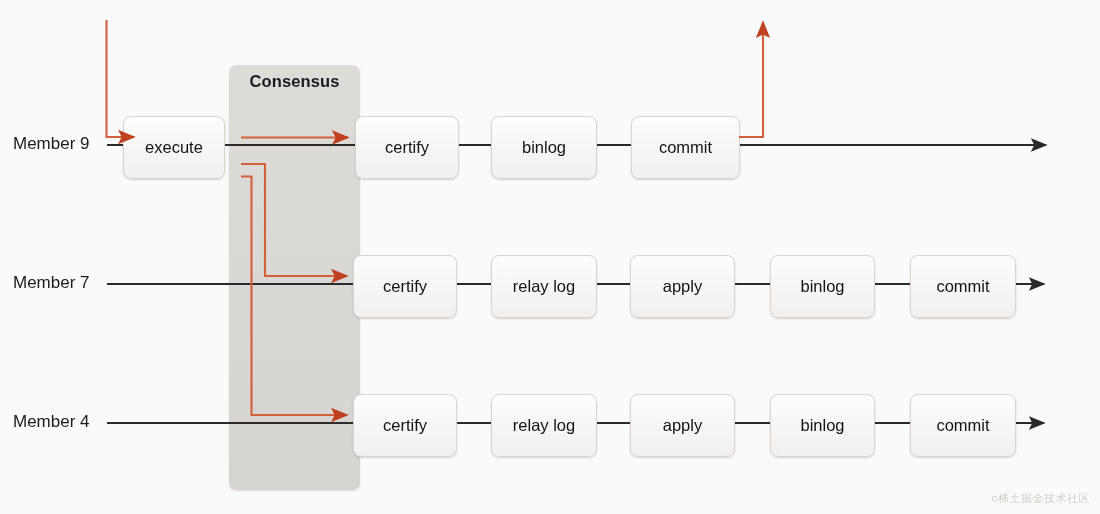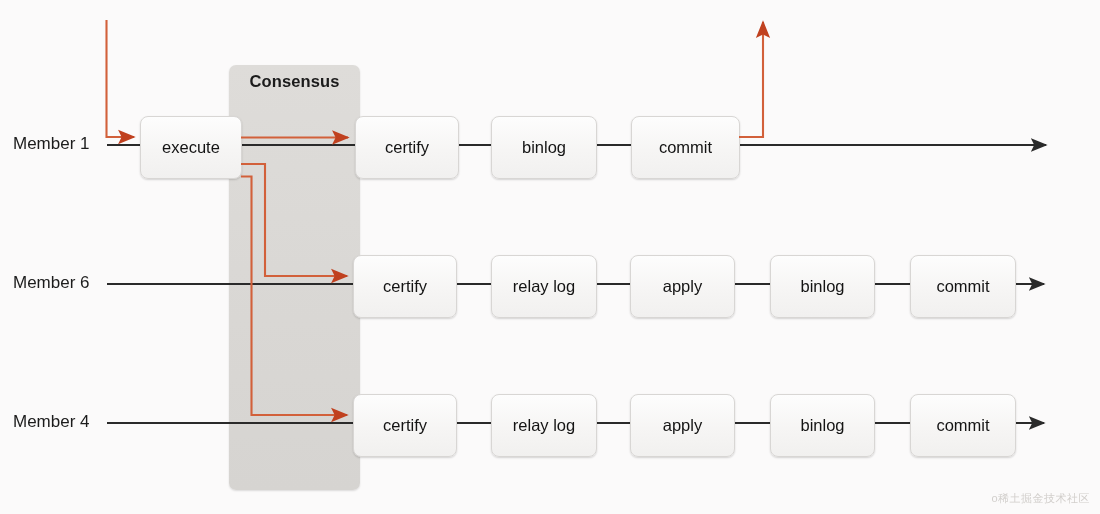--- a/index.html
+++ b/index.html
@@ -89,25 +89,25 @@
 
     <g>
       <line x1="107" y1="284" x2="1044" y2="284" stroke="#2a2a2a" stroke-width="2" marker-end="url(#blkArrow)"></line>
     </g>
 
     <g>
       <line x1="107" y1="423" x2="1044" y2="423" stroke="#2a2a2a" stroke-width="2" marker-end="url(#blkArrow)"></line>
     </g>
   </svg>
 
-  <div class="member-label" style="left:13px;top:134px;">Member 1</div>
-  <div class="member-label" style="left:13px;top:273px;">Member 6</div>
+  <div class="member-label" style="left:13px;top:134px;">Member 9</div>
+  <div class="member-label" style="left:13px;top:273px;">Member 7</div>
   <div class="member-label" style="left:13px;top:412px;">Member 4</div>
 
-  <div class="node" style="left:140px;top:116px;width:100px;">execute</div>
+  <div class="node" style="left:123px;top:116px;width:100px;">execute</div>
   <div class="node" style="left:355px;top:116px;width:102px;">certify</div>
   <div class="node" style="left:491px;top:116px;width:104px;">binlog</div>
   <div class="node" style="left:631px;top:116px;width:107px;">commit</div>
 
   <div class="node" style="left:353px;top:255px;width:102px;">certify</div>
   <div class="node" style="left:491px;top:255px;width:104px;">relay log</div>
   <div class="node" style="left:630px;top:255px;width:103px;">apply</div>
   <div class="node" style="left:770px;top:255px;width:103px;">binlog</div>
   <div class="node" style="left:910px;top:255px;width:104px;">commit</div>
 

